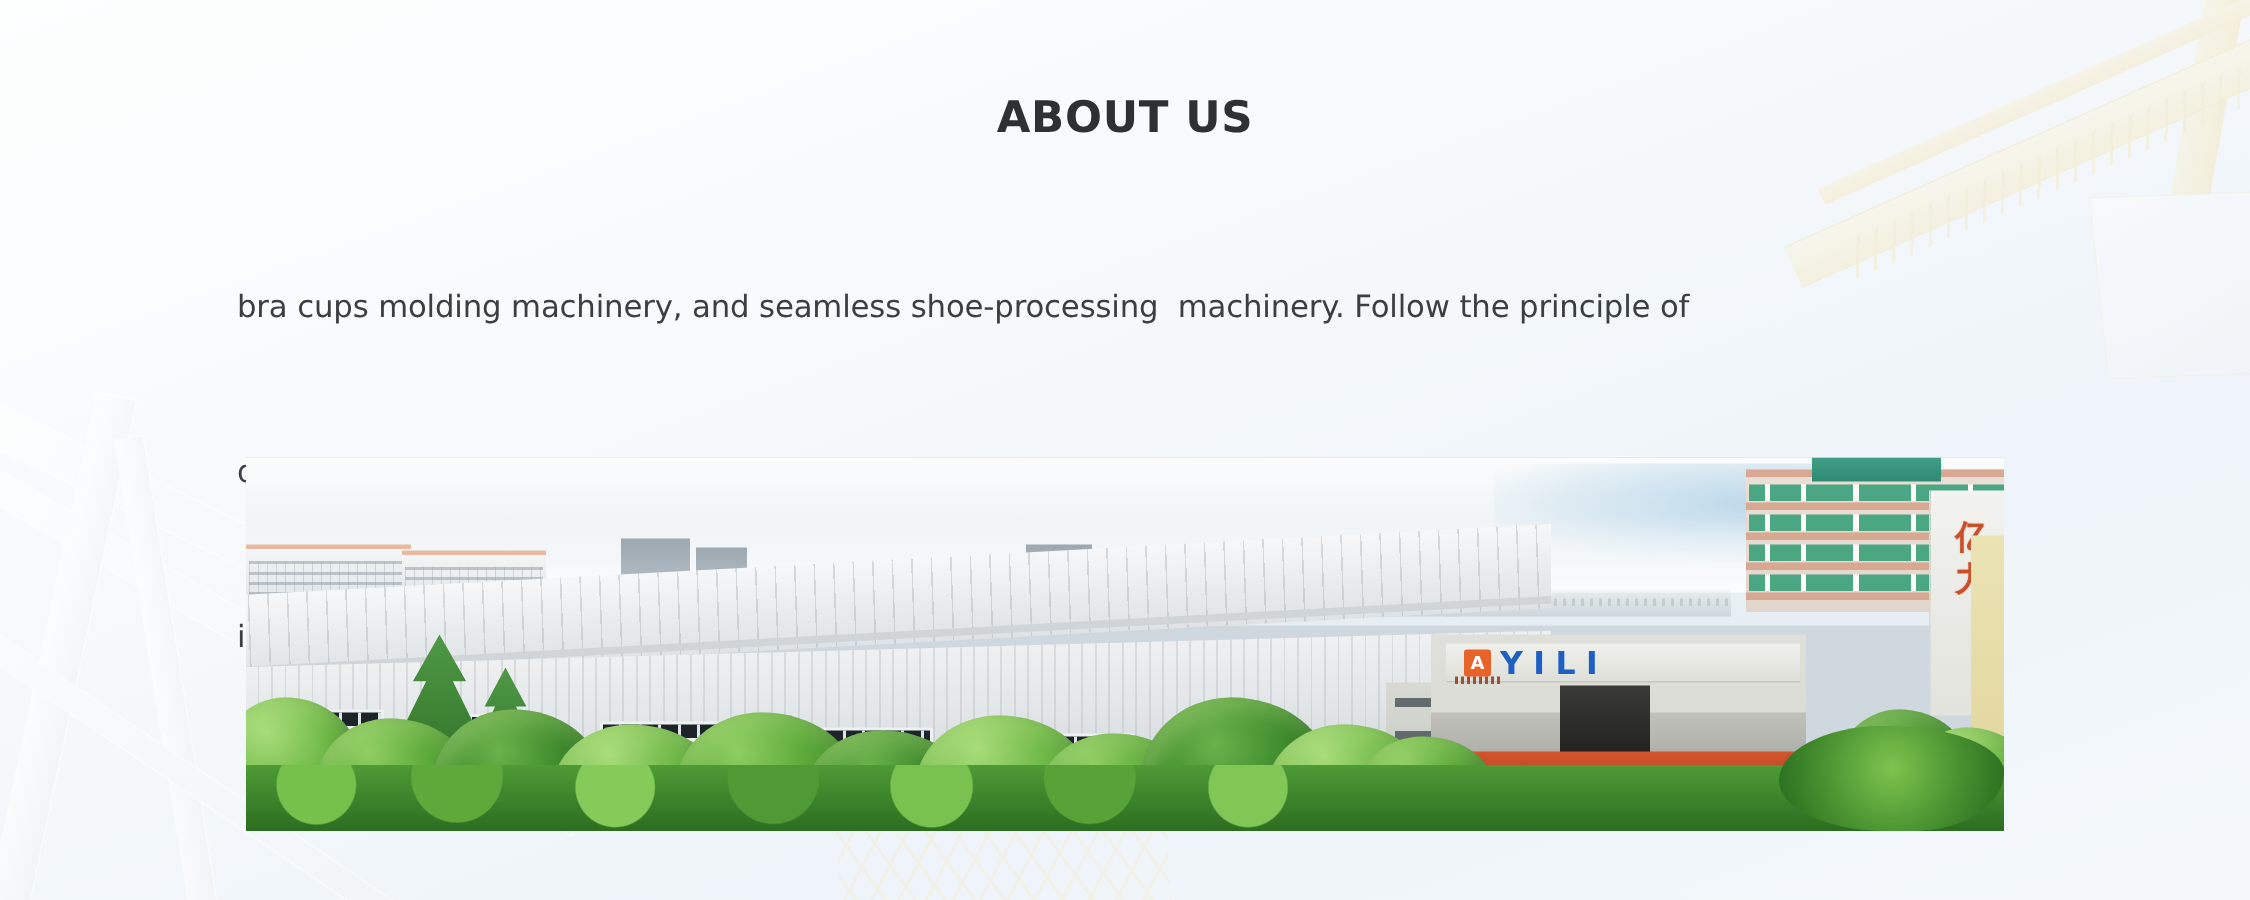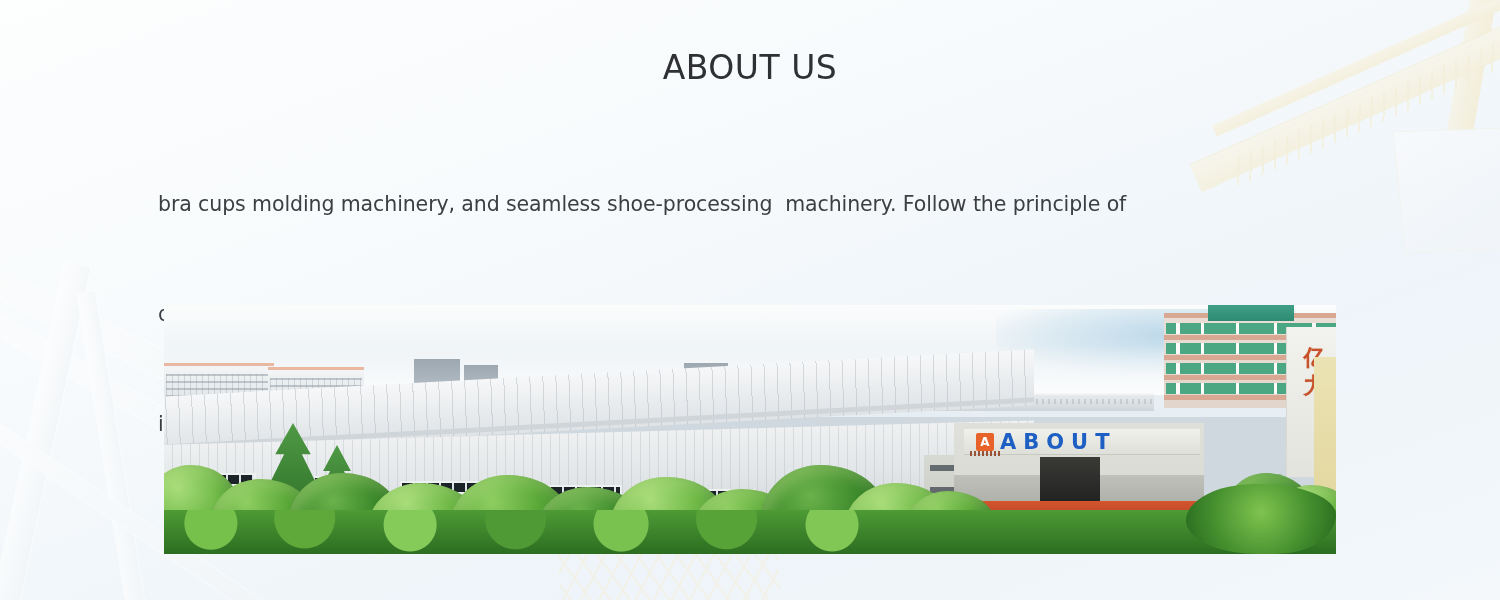--- a/index.html
+++ b/index.html
@@ -71,23 +71,23 @@
     background:
       repeating-linear-gradient(58deg, transparent 0 14px, rgba(245,238,212,.9) 14px 16px),
       repeating-linear-gradient(-58deg, transparent 0 14px, rgba(245,238,212,.9) 14px 16px);
     transform:rotate(-4deg);
   }
 
   
   .content { position:absolute; inset:0; }
 
   .page-title {
-    position:absolute; left:0; right:0; top:48px;
+    position:absolute; left:0; right:0; top:61px;
     text-align:center;
-    font-size:33px; font-weight:normal; letter-spacing:.5px;
+    font-size:29px; font-weight:bold; letter-spacing:.5px;
     color:#2e3033;
     font-family:"DejaVu Sans","Liberation Sans",sans-serif;
   }
 
   .about-text {
     position:absolute; left:158px; top:113px; width:1185px;
     font-size:20.5px;
     line-height:36.6px;
     color:#3b3f42;
     font-family:"DejaVu Sans","Liberation Sans",sans-serif;
@@ -454,21 +454,21 @@
         </div>
 
         <div class="cream-block"></div>
 
         <div class="gate-block"></div>
         <div class="gate-sign"></div>
         <div class="gate-logo">
           <span>A</span>
         </div>
         <div class="gate-logo-sub"></div>
-        <div class="gate-word">ABOUT</div>
+        <div class="gate-word">YILI</div>
         <div class="gate-band"></div>
         <div class="gate-band2"></div>
         <div class="gate-opening"></div>
         <div class="gate-orange"></div>
 
         <div class="ground"></div>
         <div class="pavement"></div>
 
         <div class="car dark" style="left:838px; top:216px; width:34px;"></div>
         <div class="car blue" style="left:806px; top:222px; width:32px;"></div>

